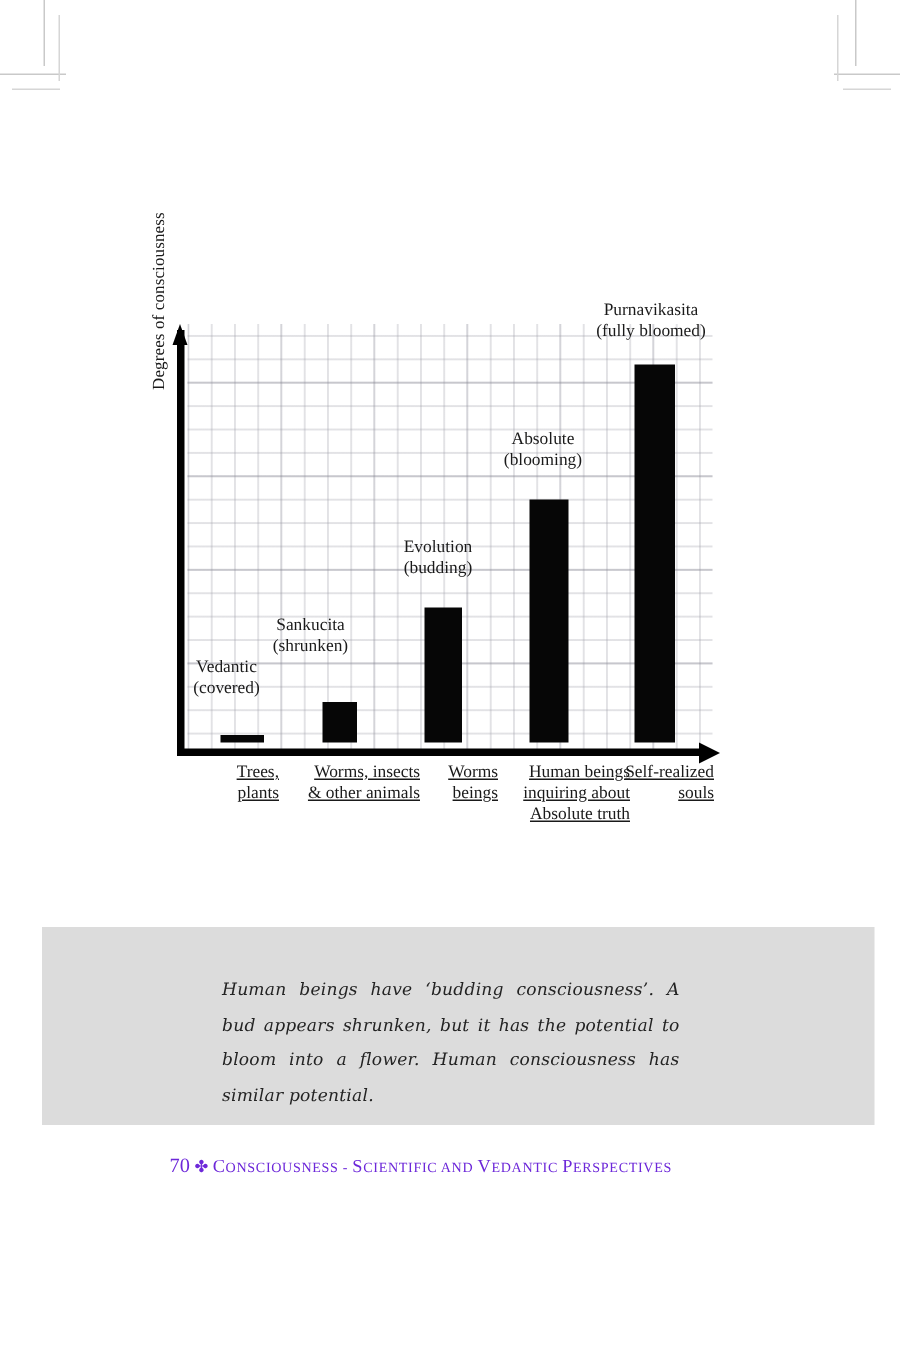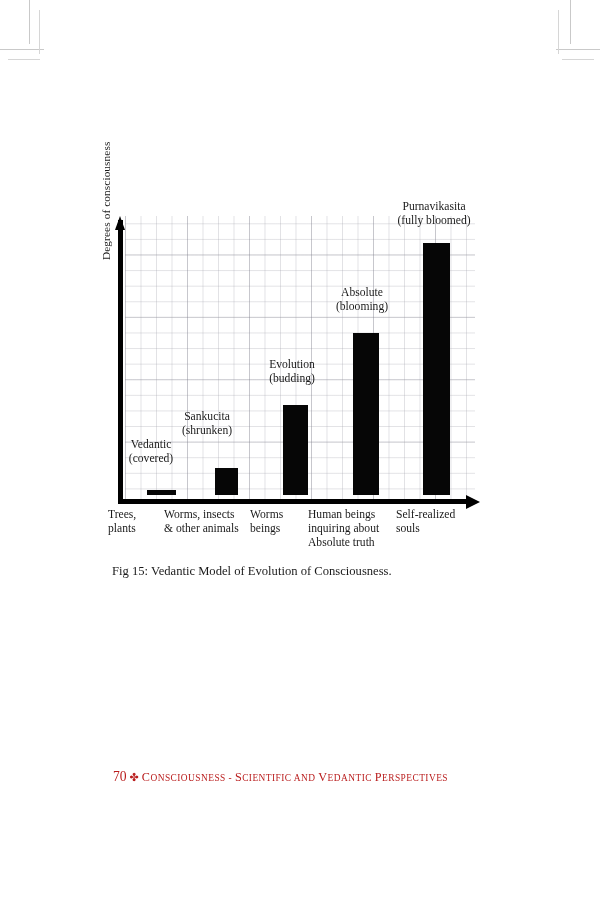--- a/index.html
+++ b/index.html
@@ -88,25 +88,26 @@
   .blabel{
     position:absolute;
     text-align:center;
     font-size:11.6px;
     line-height:13.8px;
     white-space:pre-line;
   }
 
   .xtick{
     position:absolute;
-    text-align:left;
+    text-align:right;
     font-size:11.6px;
     line-height:13.8px;
     white-space:pre-line;
     top:296px;
+    text-decoration:underline;
   }
 
   .caption{
     position:absolute;
     left:112px;top:564px;
     font-size:12.6px;
   }
 
   
   .callout{
@@ -126,21 +127,21 @@
     color:#232323;
     text-align:justify;
     letter-spacing:.15px;
   }
 
   
   .footer{
     position:absolute;
     left:113px;top:769px;
     font-size:12.8px;
-    color:#b91c1c;
+    color:#6d28d9;
     white-space:nowrap;
   }
   .footer .pagenum{font-size:13.6px;}
   .footer .orn{font-size:11px;padding:0 3px;}
   .footer .smallcaps{
     font-size:9.4px;
     letter-spacing:.45px;
   }
   .footer .smallcaps .cap{font-size:12.2px;}
 </style>
@@ -202,21 +203,23 @@
 beings</div>
           <div class="xtick" style="left: 190px; width: 112px;">Human beings
 inquiring about
 Absolute truth</div>
           <div class="xtick" style="left: 278px; width: 80px;">Self-realized
 souls</div>
         </div>
 
     </div>
 
-    <div class="caption">Fig 15: Vedantic Model of Evolution of Consciousness.</div>
   </div>
 
+  <div class="callout">
+    <div class="callout-text">Human beings have ‘budding consciousness’. A bud appears shrunken, but it has the potential to bloom into a flower. Human consciousness has similar potential.</div>
+  </div>
 
   <div class="footer">
     <span class="pagenum">70</span><span class="orn">✤</span><span class="smallcaps"><span class="cap">C</span><span>O</span><span>N</span><span>S</span><span>C</span><span>I</span><span>O</span><span>U</span><span>S</span><span>N</span><span>E</span><span>S</span><span>S</span><span> </span><span>-</span><span> </span><span class="cap">S</span><span>C</span><span>I</span><span>E</span><span>N</span><span>T</span><span>I</span><span>F</span><span>I</span><span>C</span><span> </span><span>A</span><span>N</span><span>D</span><span> </span><span class="cap">V</span><span>E</span><span>D</span><span>A</span><span>N</span><span>T</span><span>I</span><span>C</span><span> </span><span class="cap">P</span><span>E</span><span>R</span><span>S</span><span>P</span><span>E</span><span>C</span><span>T</span><span>I</span><span>V</span><span>E</span><span>S</span></span>
   </div>
 
 </div>
 
 </body></html>

